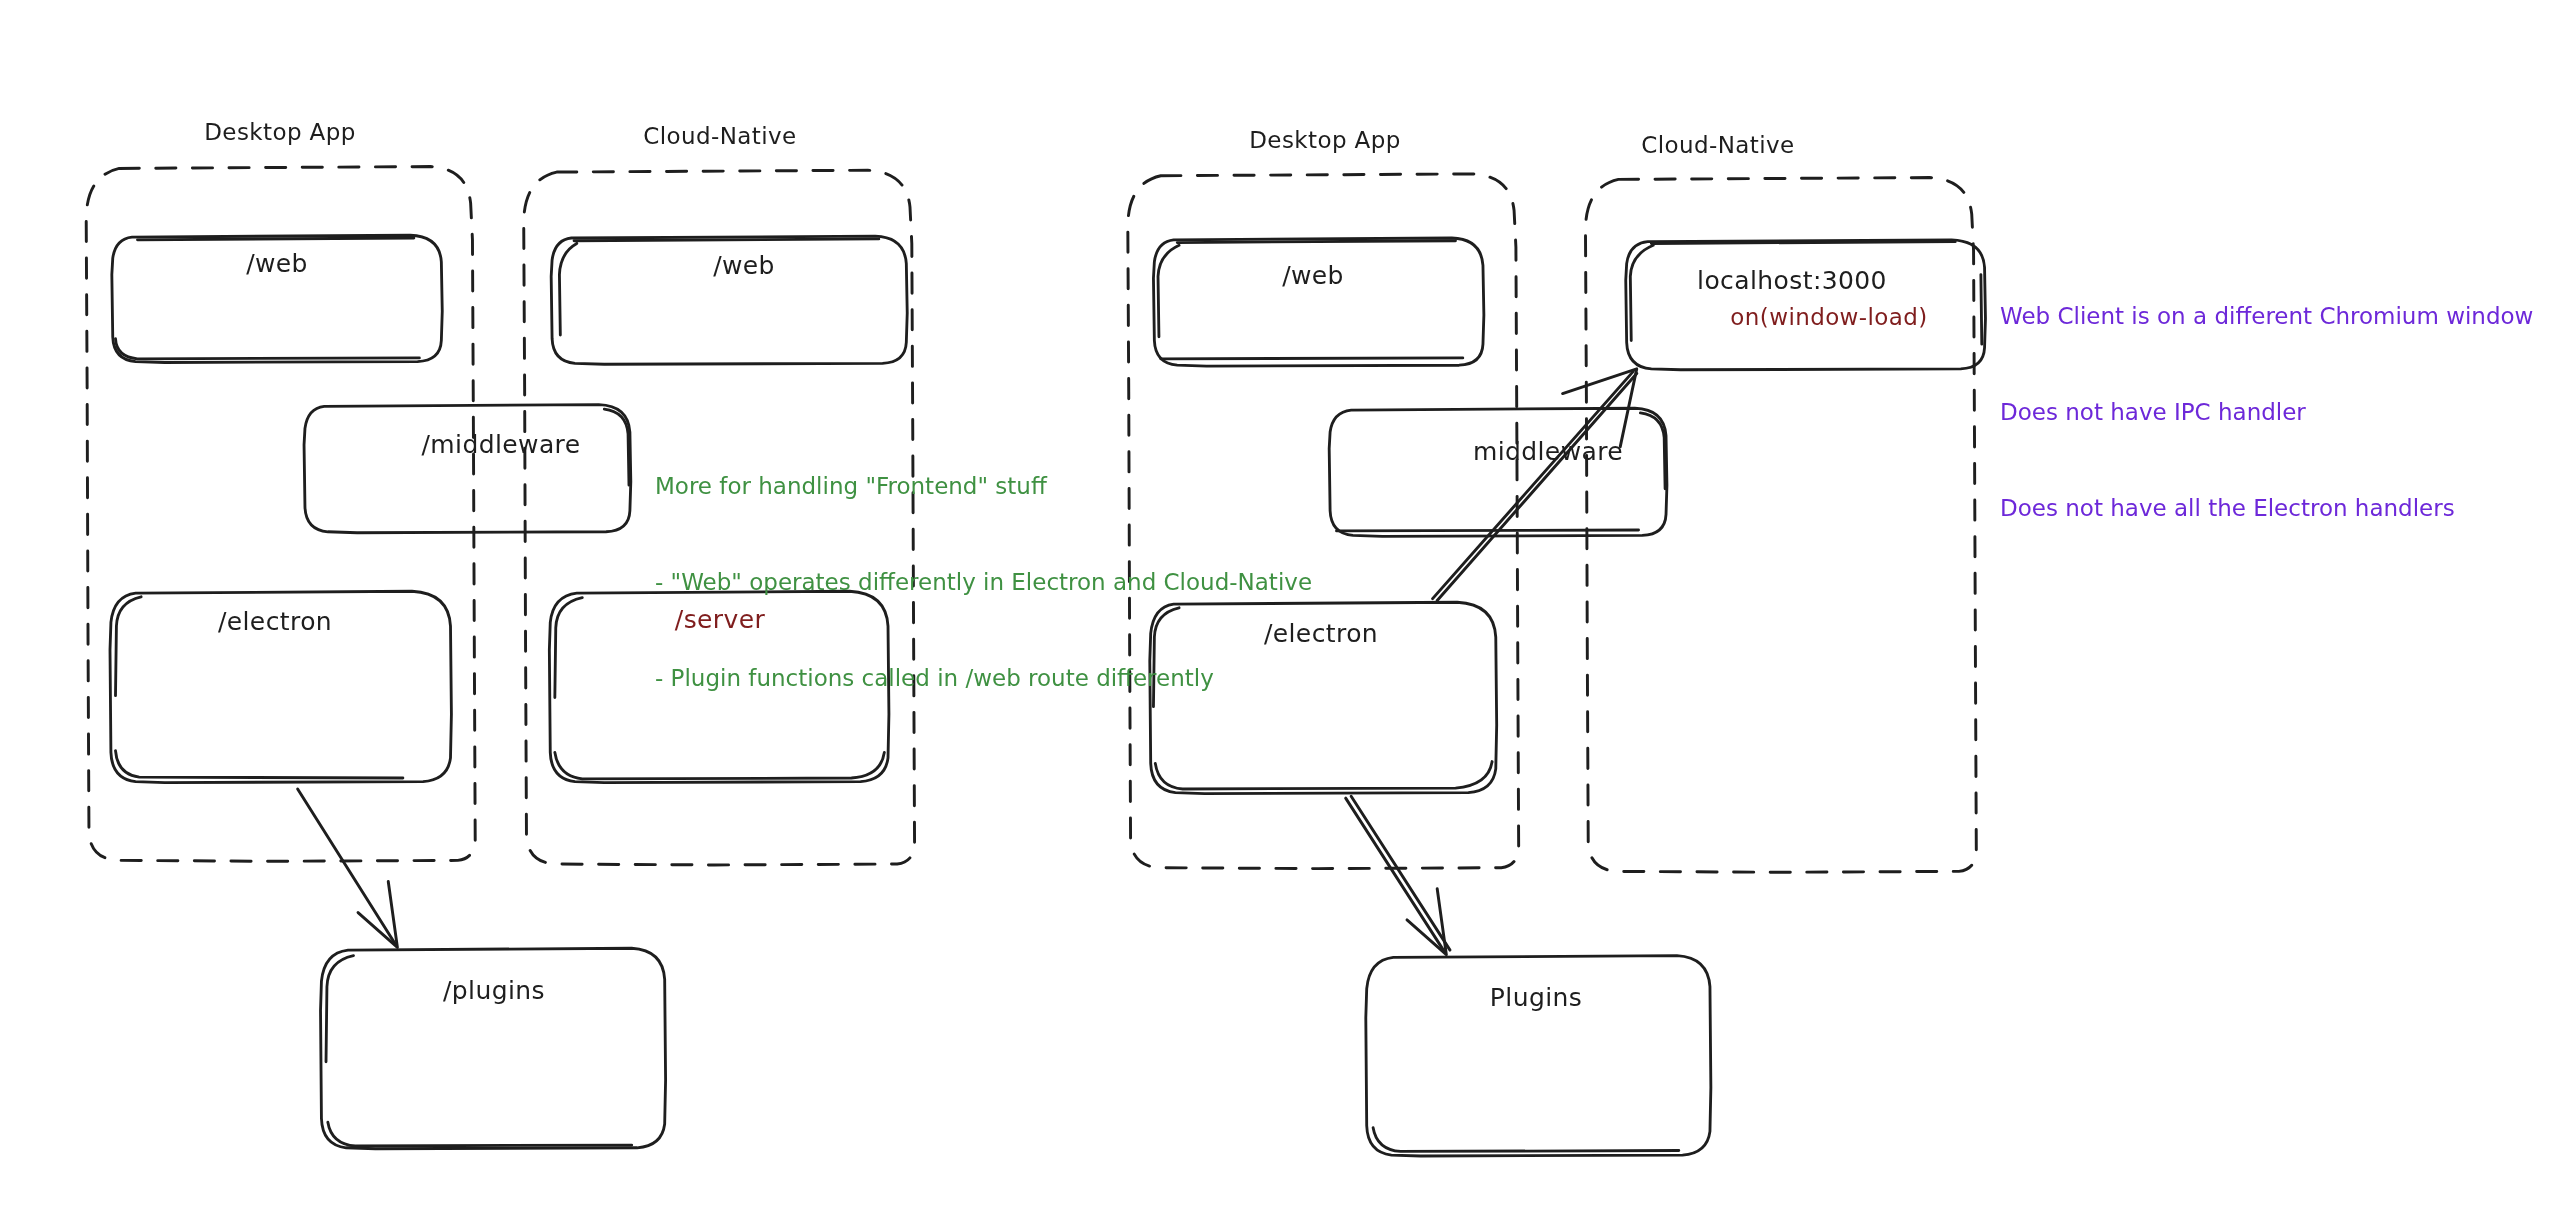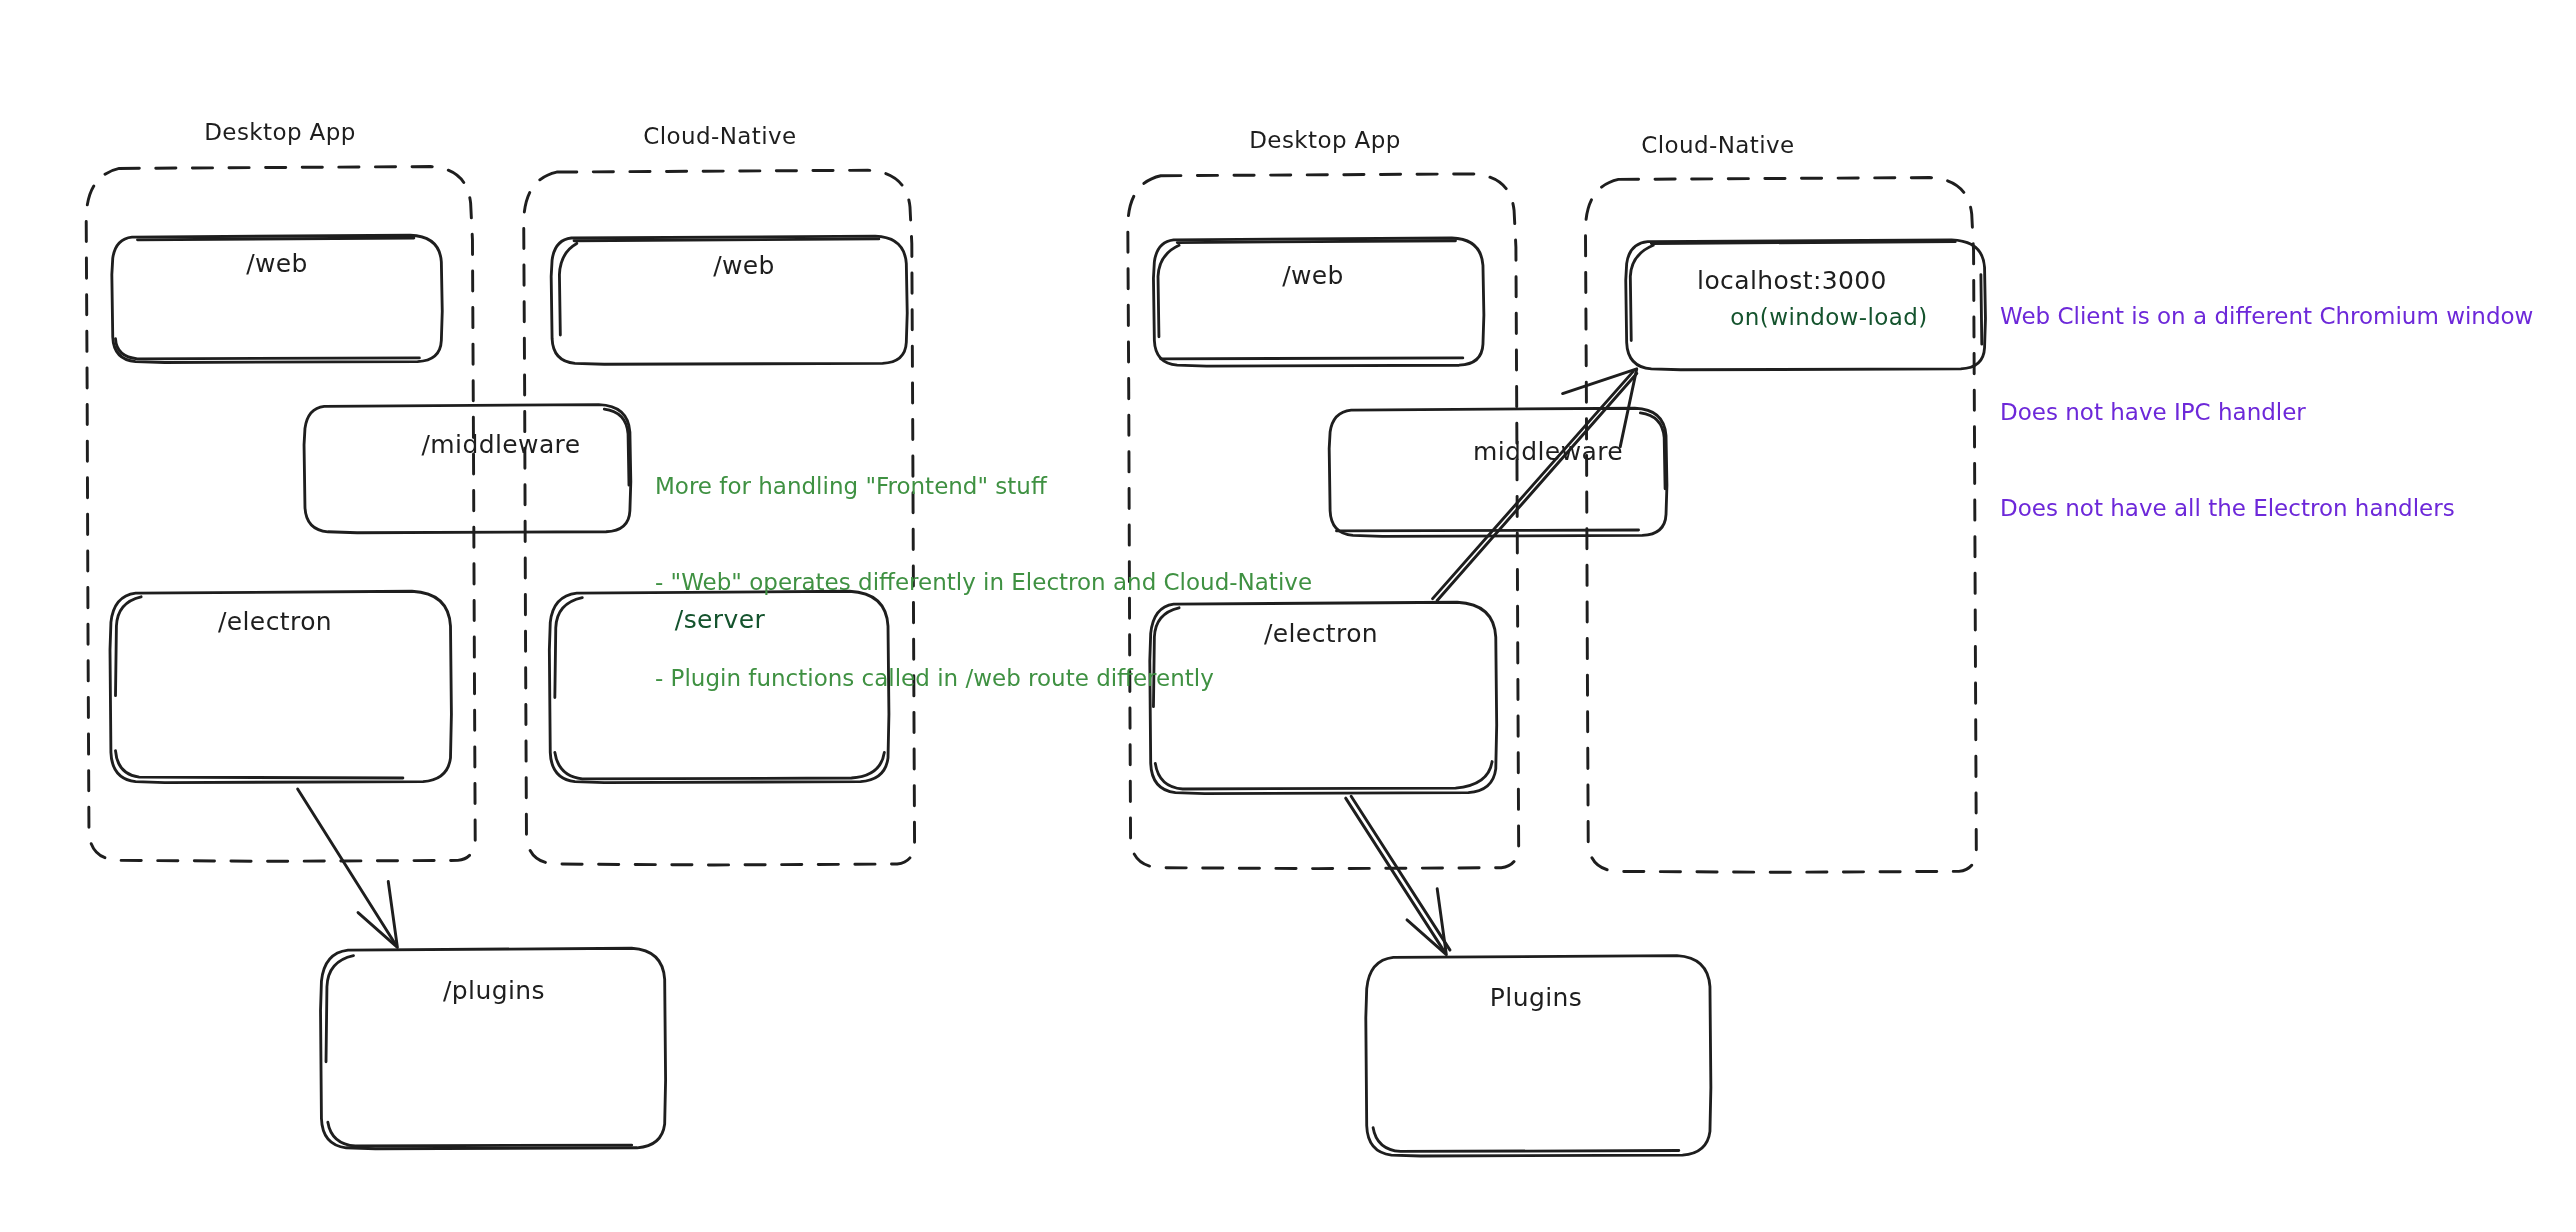--- a/index.html
+++ b/index.html
@@ -43,21 +43,21 @@
     font-size: 23px;
     text-align: center;
     transform: translateX(-50%);
   }
   .box-label {
     font-size: 25px;
     text-align: right;
     transform: translateX(-50%);
   }
   .box-label.small { font-size: 23px; }
-  .red { color: #14532d; }
+  .red { color: #7f1d1d; }
   .green { color: #3f9142; }
 
   .note {
     position: absolute;
     font-size: 23px;
     line-height: 32px;
     white-space: pre;
   }
   .note.green { color: #3f9142; }
   .note.red { color: #6d28d9; }

